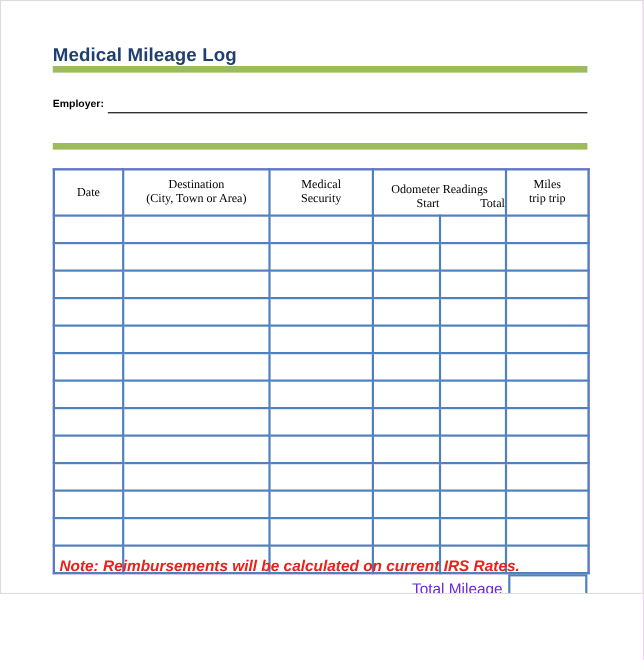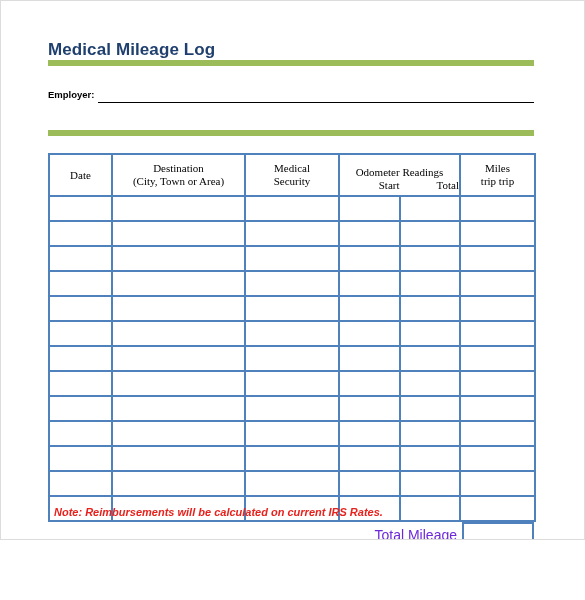--- a/index.html
+++ b/index.html
@@ -134,21 +134,21 @@
   .col-purpose  { width: 94px; }
   .col-start    { width: 61px; }
   .col-stop     { width: 60px; }
   .col-miles    { width: 75px; }
 
   
   .note {
     position: absolute;
     left: 53px;
     top: 505px;
-    font-size: 11px;
+    font-size: 14px;
     font-style: italic;
     font-weight: bold;
     color: #e8211c;
     white-space: nowrap;
     font-family: "Liberation Sans", sans-serif;
   }
   .total-label {
     position: absolute;
     left: 360px;
     top: 526px;

